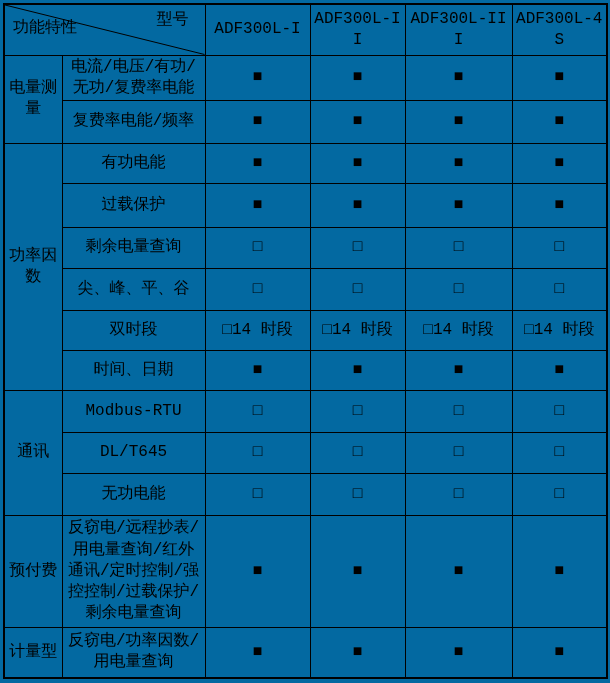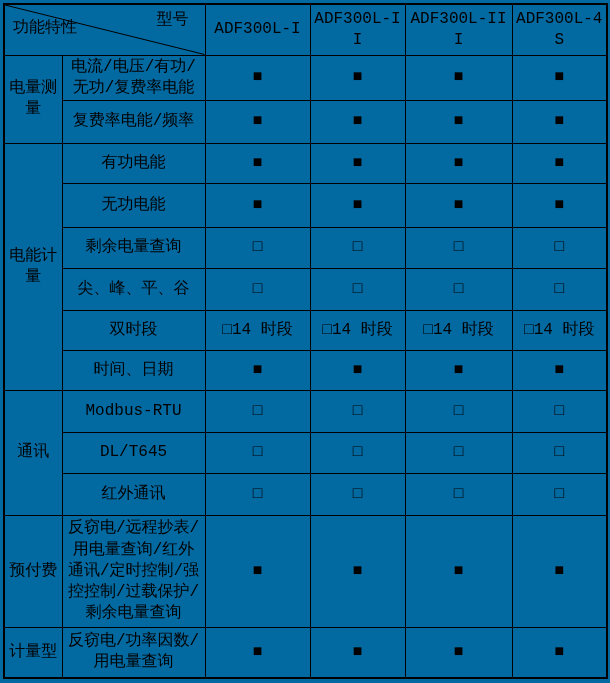--- a/index.html
+++ b/index.html
@@ -98,29 +98,29 @@
     </tr>
     <tr style="height:43px">
       <td class="feature-cell">复费率电能/频率</td>
       <td class="value-cell">■</td>
       <td class="value-cell">■</td>
       <td class="value-cell">■</td>
       <td class="value-cell">■</td>
     </tr>
 
     <tr style="height:40px">
-      <td class="group-cell" rowspan="6">电能计量</td>
+      <td class="group-cell" rowspan="6">功率因数</td>
       <td class="feature-cell">有功电能</td>
       <td class="value-cell">■</td>
       <td class="value-cell">■</td>
       <td class="value-cell">■</td>
       <td class="value-cell">■</td>
     </tr>
     <tr style="height:44px">
-      <td class="feature-cell">无功电能</td>
+      <td class="feature-cell">过载保护</td>
       <td class="value-cell">■</td>
       <td class="value-cell">■</td>
       <td class="value-cell">■</td>
       <td class="value-cell">■</td>
     </tr>
     <tr style="height:41px">
       <td class="feature-cell">剩余电量查询</td>
       <td class="value-cell">□</td>
       <td class="value-cell">□</td>
       <td class="value-cell">□</td>
@@ -157,21 +157,21 @@
       <td class="value-cell">□</td>
     </tr>
     <tr style="height:41px">
       <td class="feature-cell">DL/T645</td>
       <td class="value-cell">□</td>
       <td class="value-cell">□</td>
       <td class="value-cell">□</td>
       <td class="value-cell">□</td>
     </tr>
     <tr style="height:42px">
-      <td class="feature-cell">红外通讯</td>
+      <td class="feature-cell">无功电能</td>
       <td class="value-cell">□</td>
       <td class="value-cell">□</td>
       <td class="value-cell">□</td>
       <td class="value-cell">□</td>
     </tr>
 
     <tr style="height:112px">
       <td class="group-cell">预付费</td>
       <td class="feature-cell">反窃电/远程抄表/用电量查询/红外通讯/定时控制/强控控制/过载保护/剩余电量查询</td>
       <td class="value-cell">■</td>

